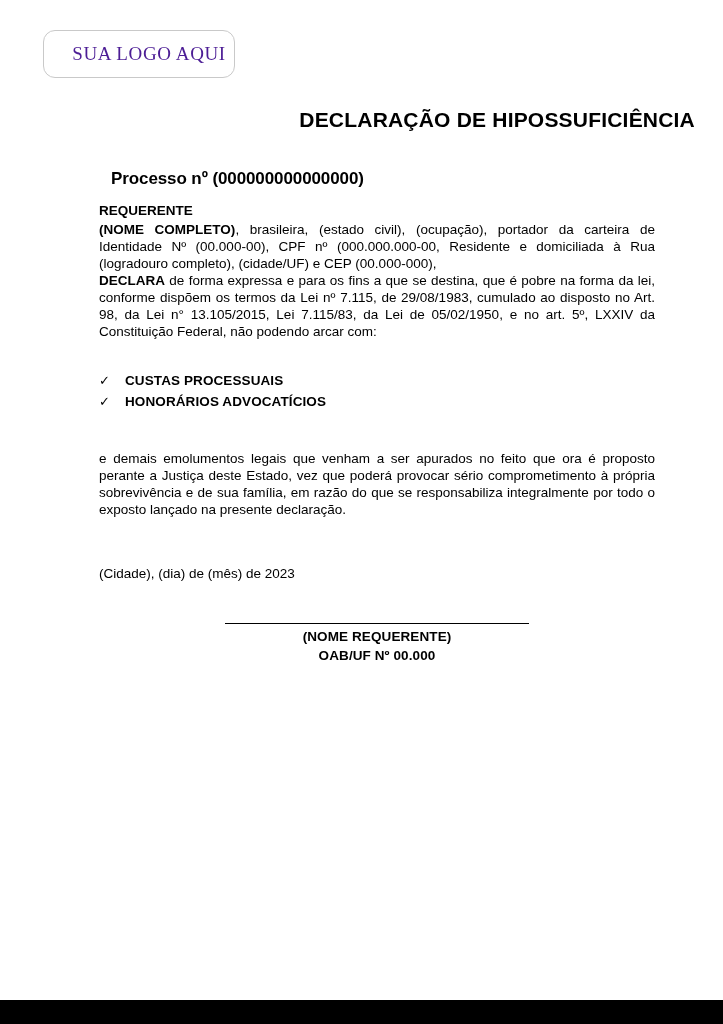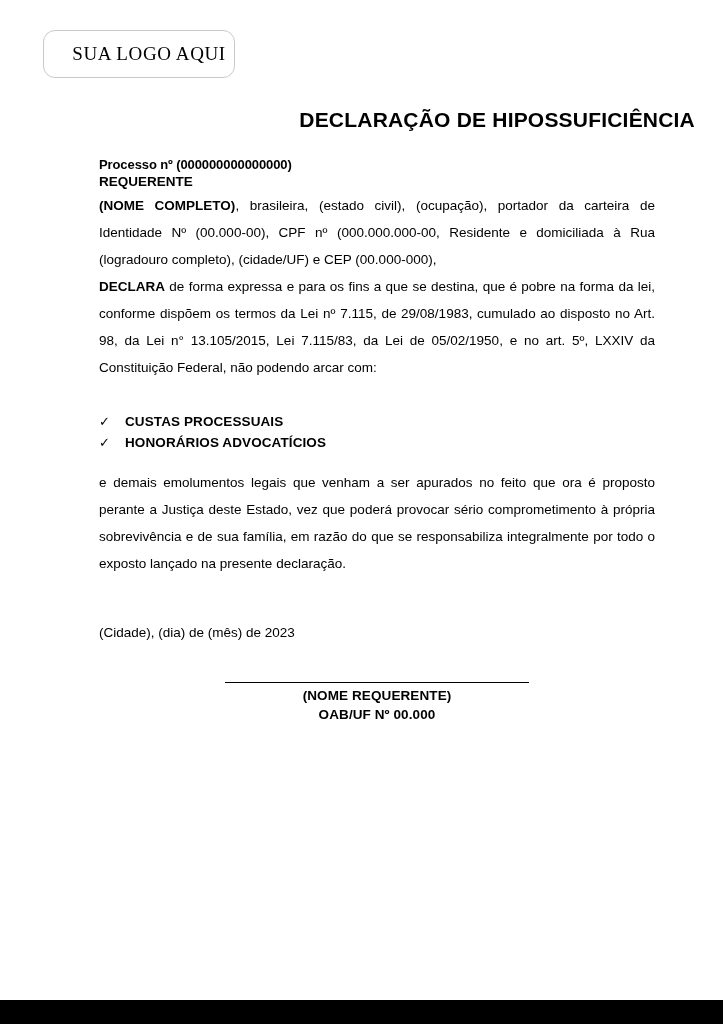--- a/index.html
+++ b/index.html
@@ -48,21 +48,21 @@
     box-sizing: border-box;
     display: flex;
     align-items: center;
     justify-content: center;
     background: #ffffff;
   }
   .logo-text {
     font-family: "Liberation Serif", serif;
     font-size: 19px;
     letter-spacing: 0.6px;
-    color: #000000;
+    color: #4c1d95;
     white-space: nowrap;
     margin-left: 20px;
   }
 
   .contact-block {
     position: absolute;
     right: 68px;
     top: 0;
     width: 420px;
     text-align: right;
@@ -90,39 +90,39 @@
 
   
   .body-wrap {
     position: absolute;
     left: 99px;
     top: 157px;
     width: 556px;
   }
 
   .process-line {
-    font-size: 13px;
+    font-size: 17px;
     font-weight: bold;
     letter-spacing: -0.1px;
-    margin: 0;
+    margin: 12px;
   }
 
   .section-requerente {
   }
   .label-strong {
     font-size: 13.5px;
     font-weight: bold;
     margin: 0;
     line-height: 19.5px;
   }
 
   p.para {
     margin: 0;
     font-size: 13.5px;
-    line-height: 27px;
+    line-height: 17px;
     text-align: justify;
     text-justify: inter-word;
   }
   p.para b { font-weight: bold; }
 
   .section-declara { }
 
   
   .check-list {
     margin: 30px 0 0 0;
@@ -138,21 +138,21 @@
   }
   .check-mark {
     width: 26px;
     flex: 0 0 26px;
     font-weight: normal;
     font-size: 13px;
     color: #000;
   }
   .check-label { letter-spacing: 0.1px; }
 
-  .section-closing { margin-top: 16px; }
+  .section-closing { margin-top: 38px; }
 
   
   .date-line {
     margin-top: 46px;
     text-align: left;
     font-size: 13.5px;
     line-height: 19.6px;
   }
 
   

